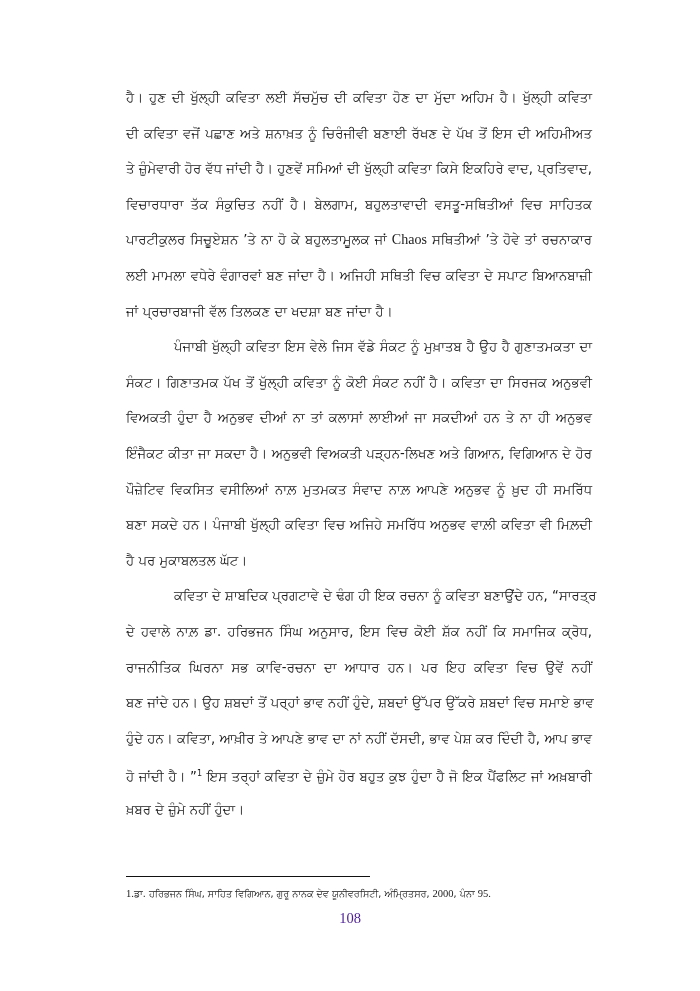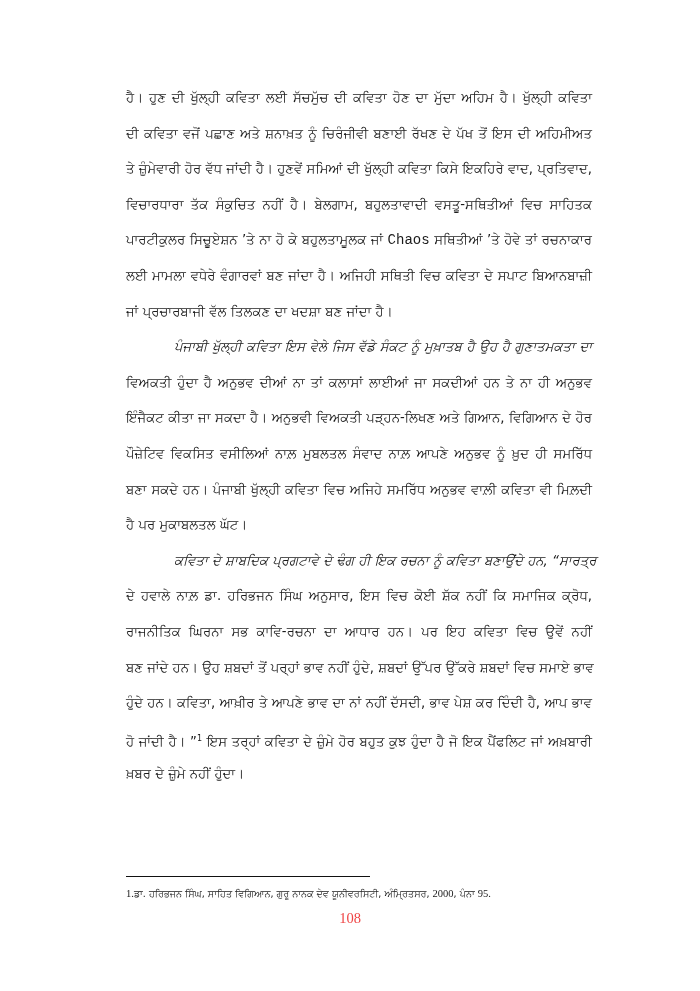--- a/index.html
+++ b/index.html
@@ -37,24 +37,23 @@
       text-align-last: justify;
       white-space: nowrap;
       overflow: visible;
       letter-spacing: 0.05px;
     }
     .line.last {
       text-align-last: left;
     }
     .line.indent {
       padding-left: 48px;
-      font-style: italic;
     }
     .latin {
-      font-family: Liberation Mono, monospace;
+      font-family: Liberation Serif, serif;
       font-size: 14px;
     }
     .sup {
       font-size: 8px;
       vertical-align: super;
     }
     .footnote-rule {
       position: absolute;
       left: 126px;
       top: 876px;
@@ -79,21 +78,21 @@
       font-size: 10.5px;
     }
     .page-number {
       position: absolute;
       left: 0;
       width: 700px;
       top: 910px;
       text-align: center;
       font-family: "Liberation Serif", serif;
       font-size: 14.5px;
-      color: #ef4444;
+      color: #4c1d95;
     }
   </style>
 </head>
 <body>
 
 <div class="page">
 
   <div class="body-text">
 
     <div>
@@ -101,23 +100,24 @@
       <span class="line">ਦੀ ਕਵਿਤਾ ਵਜੋਂ ਪਛਾਣ ਅਤੇ ਸ਼ਨਾਖ਼ਤ ਨੂੰ ਚਿਰੰਜੀਵੀ ਬਣਾਈ ਰੱਖਣ ਦੇ ਪੱਖ ਤੋਂ ਇਸ ਦੀ ਅਹਿਮੀਅਤ</span>
       <span class="line">ਤੇ ਜ਼ੁੰਮੇਵਾਰੀ ਹੋਰ ਵੱਧ ਜਾਂਦੀ ਹੈ। ਹੁਣਵੇਂ ਸਮਿਆਂ ਦੀ ਖੁੱਲ੍ਹੀ ਕਵਿਤਾ ਕਿਸੇ ਇਕਹਿਰੇ ਵਾਦ, ਪ੍ਰਤਿਵਾਦ,</span>
       <span class="line">ਵਿਚਾਰਧਾਰਾ ਤੱਕ ਸੰਕੁਚਿਤ ਨਹੀਂ ਹੈ। ਬੇਲਗਾਮ, ਬਹੁਲਤਾਵਾਦੀ ਵਸਤੂ-ਸਥਿਤੀਆਂ ਵਿਚ ਸਾਹਿਤਕ</span>
       <span class="line" id="chaos-line"><span>ਪਾਰਟੀਕੁਲਰ ਸਿਚੂਏਸ਼ਨ ’ਤੇ ਨਾ ਹੋ ਕੇ ਬਹੁਲਤਾਮੂਲਕ ਜਾਂ </span><span class="latin">Chaos</span><span> ਸਥਿਤੀਆਂ ’ਤੇ ਹੋਵੇ ਤਾਂ ਰਚਨਾਕਾਰ</span></span>
       <span class="line">ਲਈ ਮਾਮਲਾ ਵਧੇਰੇ ਵੰਗਾਰਵਾਂ ਬਣ ਜਾਂਦਾ ਹੈ। ਅਜਿਹੀ ਸਥਿਤੀ ਵਿਚ ਕਵਿਤਾ ਦੇ ਸਪਾਟ ਬਿਆਨਬਾਜ਼ੀ</span>
       <span class="line last">ਜਾਂ ਪ੍ਰਚਾਰਬਾਜੀ ਵੱਲ ਤਿਲਕਣ ਦਾ ਖਦਸ਼ਾ ਬਣ ਜਾਂਦਾ ਹੈ।</span>
     </div>
 
     <div>
       <span class="line indent">ਪੰਜਾਬੀ ਖੁੱਲ੍ਹੀ ਕਵਿਤਾ ਇਸ ਵੇਲੇ ਜਿਸ ਵੱਡੇ ਸੰਕਟ ਨੂੰ ਮੁਖ਼ਾਤਬ ਹੈ ਉਹ ਹੈ ਗੁਣਾਤਮਕਤਾ ਦਾ</span>
+      <span class="line">ਸੰਕਟ। ਗਿਣਾਤਮਕ ਪੱਖ ਤੋਂ ਖੁੱਲ੍ਹੀ ਕਵਿਤਾ ਨੂੰ ਕੋਈ ਸੰਕਟ ਨਹੀਂ ਹੈ। ਕਵਿਤਾ ਦਾ ਸਿਰਜਕ ਅਨੁਭਵੀ</span>
       <span class="line">ਵਿਅਕਤੀ ਹੁੰਦਾ ਹੈ ਅਨੁਭਵ ਦੀਆਂ ਨਾ ਤਾਂ ਕਲਾਸਾਂ ਲਾਈਆਂ ਜਾ ਸਕਦੀਆਂ ਹਨ ਤੇ ਨਾ ਹੀ ਅਨੁਭਵ</span>
       <span class="line">ਇੰਜੈਕਟ ਕੀਤਾ ਜਾ ਸਕਦਾ ਹੈ। ਅਨੁਭਵੀ ਵਿਅਕਤੀ ਪੜ੍ਹਨ-ਲਿਖਣ ਅਤੇ ਗਿਆਨ, ਵਿਗਿਆਨ ਦੇ ਹੋਰ</span>
-      <span class="line">ਪੌਜ਼ੇਟਿਵ ਵਿਕਸਿਤ ਵਸੀਲਿਆਂ ਨਾਲ਼ ਮੁਬਲਤਲ ਸੰਵਾਦ ਨਾਲ਼ ਆਪਣੇ ਅਨੁਭਵ ਨੂੰ ਖ਼ੁਦ ਹੀ ਸਮਰਿੱਧ</span>
+      <span class="line">ਪੌਜ਼ੇਟਿਵ ਵਿਕਸਿਤ ਵਸੀਲਿਆਂ ਨਾਲ਼ ਮੁਤਮਕਤ ਸੰਵਾਦ ਨਾਲ਼ ਆਪਣੇ ਅਨੁਭਵ ਨੂੰ ਖ਼ੁਦ ਹੀ ਸਮਰਿੱਧ</span>
       <span class="line">ਬਣਾ ਸਕਦੇ ਹਨ। ਪੰਜਾਬੀ ਖੁੱਲ੍ਹੀ ਕਵਿਤਾ ਵਿਚ ਅਜਿਹੇ ਸਮਰਿੱਧ ਅਨੁਭਵ ਵਾਲ਼ੀ ਕਵਿਤਾ ਵੀ ਮਿਲ਼ਦੀ</span>
       <span class="line last">ਹੈ ਪਰ ਮੁਕਾਬਲਤਲ ਘੱਟ।</span>
     </div>
 
     <div>
       <span class="line indent">ਕਵਿਤਾ ਦੇ ਸ਼ਾਬਦਿਕ ਪ੍ਰਗਟਾਵੇ ਦੇ ਢੰਗ ਹੀ ਇਕ ਰਚਨਾ ਨੂੰ ਕਵਿਤਾ ਬਣਾਉਂਦੇ ਹਨ, “ਸਾਰਤ੍ਰ</span>
       <span class="line">ਦੇ ਹਵਾਲੇ ਨਾਲ਼ ਡਾ. ਹਰਿਭਜਨ ਸਿੰਘ ਅਨੁਸਾਰ, ਇਸ ਵਿਚ ਕੋਈ ਸ਼ੱਕ ਨਹੀਂ ਕਿ ਸਮਾਜਿਕ ਕ੍ਰੋਧ,</span>
       <span class="line">ਰਾਜਨੀਤਿਕ ਘਿਰਨਾ ਸਭ ਕਾਵਿ-ਰਚਨਾ ਦਾ ਆਧਾਰ ਹਨ। ਪਰ ਇਹ ਕਵਿਤਾ ਵਿਚ ਉਵੇਂ ਨਹੀਂ</span>
       <span class="line">ਬਣ ਜਾਂਦੇ ਹਨ। ਉਹ ਸ਼ਬਦਾਂ ਤੋਂ ਪਰ੍ਹਾਂ ਭਾਵ ਨਹੀਂ ਹੁੰਦੇ, ਸ਼ਬਦਾਂ ਉੱਪਰ ਉੱਕਰੇ ਸ਼ਬਦਾਂ ਵਿਚ ਸਮਾਏ ਭਾਵ</span>
       <span class="line">ਹੁੰਦੇ ਹਨ। ਕਵਿਤਾ, ਆਖ਼ੀਰ ਤੇ ਆਪਣੇ ਭਾਵ ਦਾ ਨਾਂ ਨਹੀਂ ਦੱਸਦੀ, ਭਾਵ ਪੇਸ਼ ਕਰ ਦਿੰਦੀ ਹੈ, ਆਪ ਭਾਵ</span>

